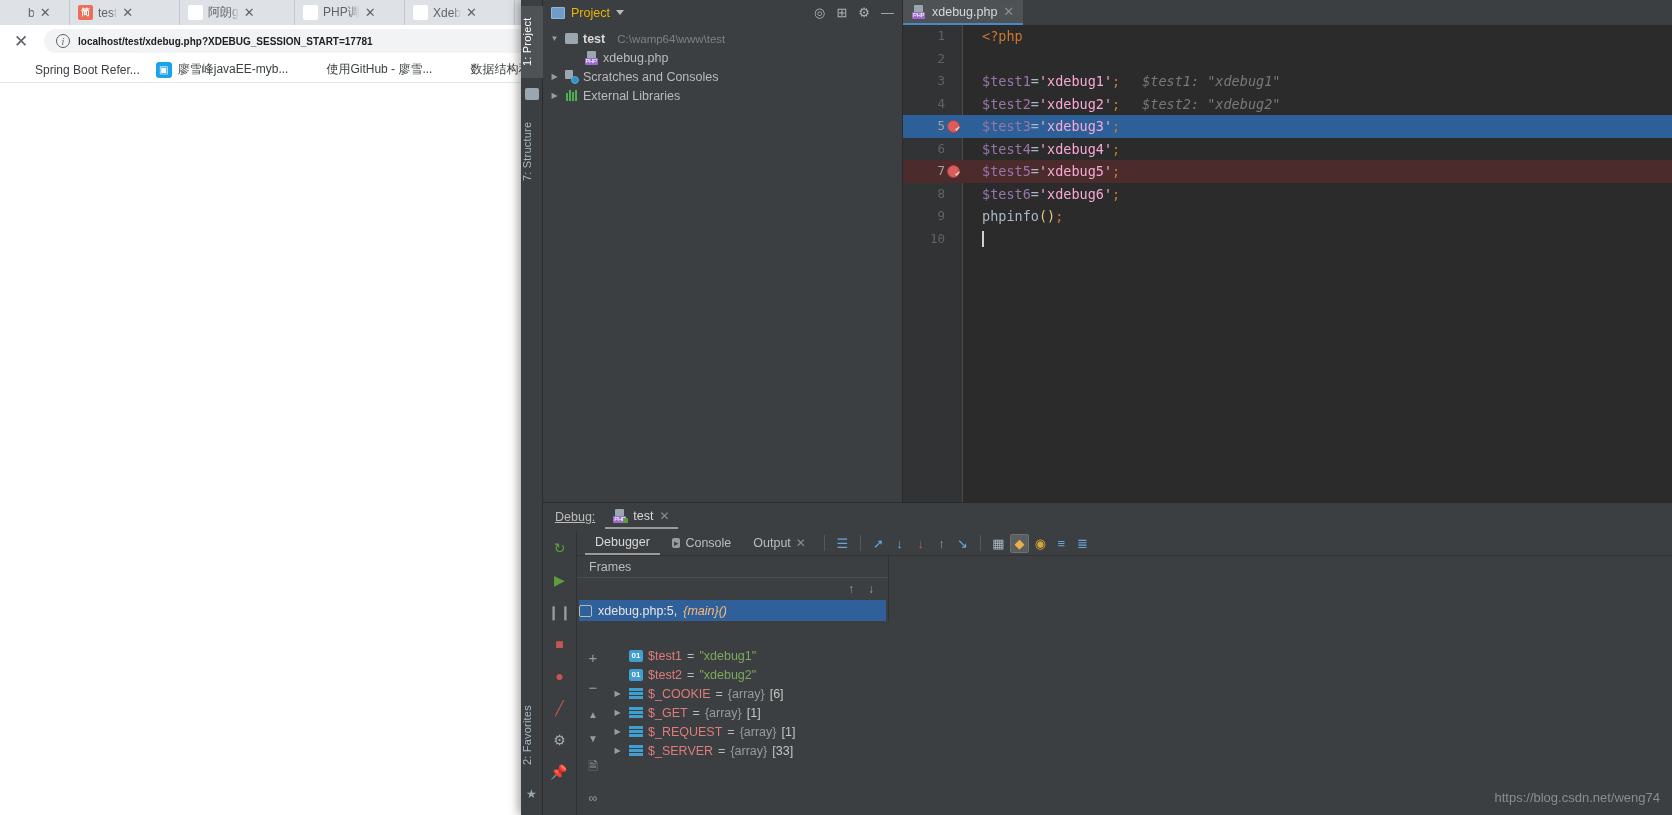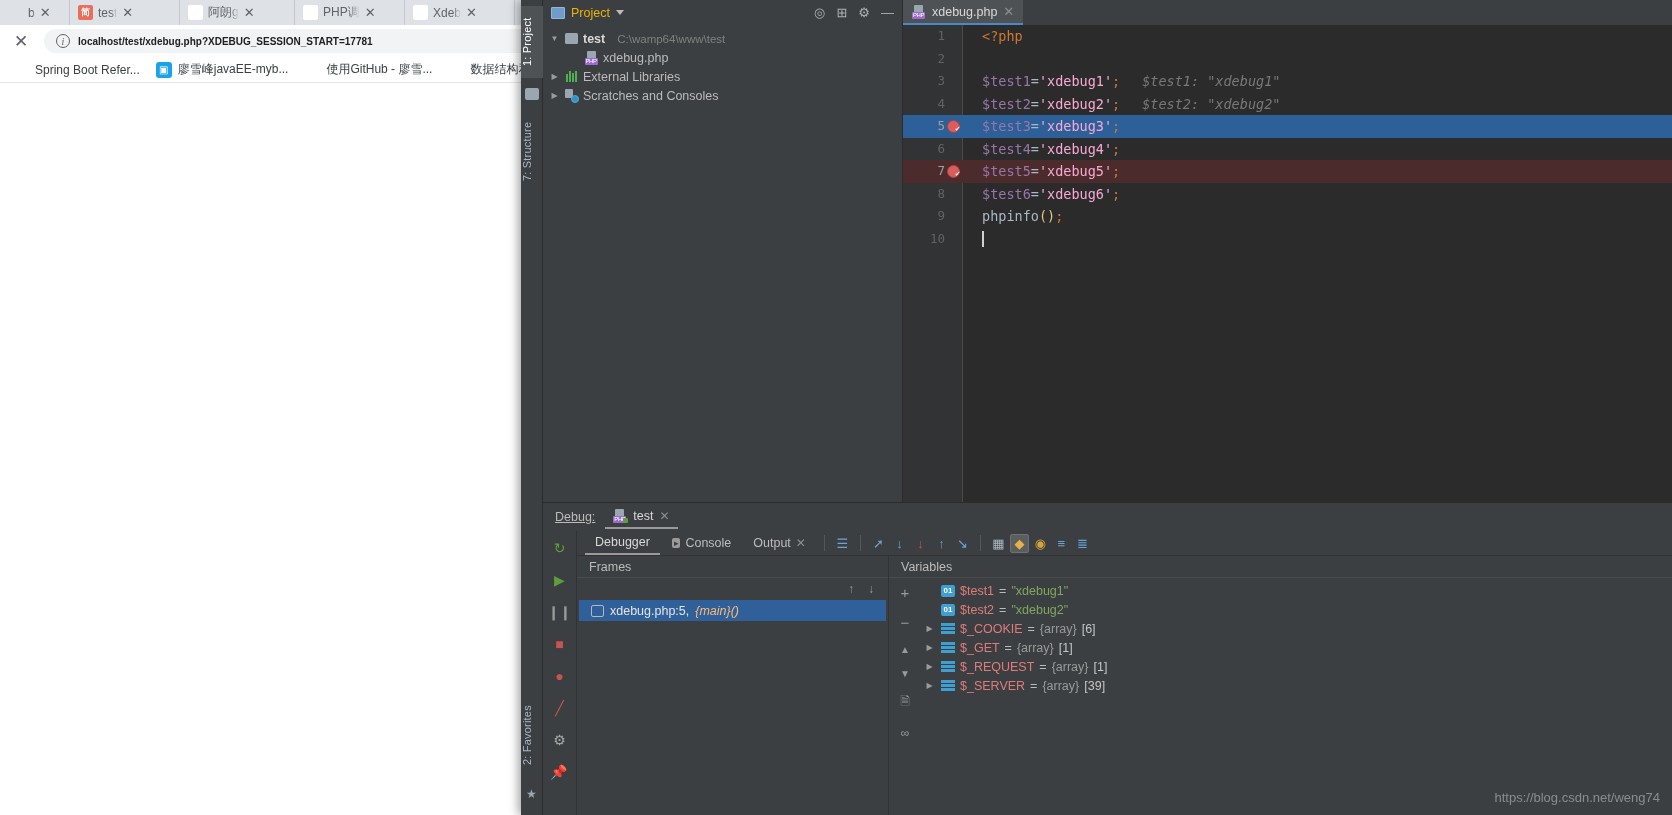--- a/index.html
+++ b/index.html
@@ -244,34 +244,34 @@
   }
   .dtab { padding: 3px 10px 4px 10px; font-size: 12.5px; color: #bbbbbb;
           display: flex; align-items: center; gap: 5px; }
   .dtab.active { border-bottom: 2px solid #9a9a9a; color: #d8d8d8; }
   .dtab .xc { color: #8d8d8d; font-size: 12px; }
   .dtoolsep { width: 1px; height: 16px; background: #555758; margin: 0 6px; }
   .dtool { width: 19px; height: 19px; display: flex; align-items: center;
            justify-content: center; font-size: 13px; line-height: 1; }
   .dtool.boxed { background: #5b5e5f; border: 1px solid #6e7172; border-radius: 2px; }
 
-  .panes { position: absolute; left: 0; top: 25px; right: 0; bottom: 0; display: flex; }
+  .panes { position: absolute; left: 0; top: 25px; right: 0; bottom: 0; display: flex; flex-direction: column; }
   .pane-frames { width: 312px; position: relative; border-right: 1px solid #323232; }
   .pane-vars   { flex: 1 1 auto; position: relative; }
   .pane-head {
     height: 22px; display: flex; align-items: center; padding-left: 12px;
     font-size: 12.5px; color: #bbbbbb; border-bottom: 1px solid #4b4b4b;
   }
   .frames-toolrow {
     height: 22px; display: flex; align-items: center; justify-content: flex-end;
     gap: 14px; padding-right: 14px; color: #9a9a9a; font-size: 12px;
   }
   .frame-row {
     display: flex; align-items: center; gap: 6px; height: 21px;
-    margin: 0 2px; padding-left: 12px; background: #2f6099;
+    margin: 0 2px; padding-left: 0; background: #2f6099;
     color: #e4e4e4; font-size: 12.5px;
   }
   .frame-ic { width: 13px; height: 12px; border: 1.4px solid #b8b8b8; border-radius: 2px; }
   .frame-main { font-style: italic; color: #fdba74; }
 
   .vars-gutter {
     position: absolute; left: 0; top: 22px; width: 32px; bottom: 0;
     display: flex; flex-direction: column; align-items: center; gap: 13px; padding-top: 6px;
     color: #9a9a9a; font-size: 15px;
   }
@@ -410,38 +410,38 @@
               <span class="php-ic">
                 <span class="pg"></span>
                 <span class="pl">PHP</span>
               </span>
             </span>
             <span class="nd-label">xdebug.php</span>
           </div>
           <div class="trow" style="padding-left: 6px;">
             <span class="arrow right"></span>
             <span class="nd-ic">
+              <span class="sc-ic">
+                <span class="s1"></span>
+                <span class="s2"></span>
+              </span>
+            </span>
+            <span class="nd-label">Scratches and Consoles</span>
+          </div>
+          <div class="trow" style="padding-left: 6px;">
+            <span class="arrow right"></span>
+            <span class="nd-ic">
               <span class="lib-ic">
                 <i style="height:8px;background:#4caf50"></i>
                 <i style="height:11px;background:#4caf50"></i>
                 <i style="height:9px;background:#4caf50"></i>
                 <i style="height:11px;background:#4caf50"></i>
               </span>
             </span>
             <span class="nd-label">External Libraries</span>
-          </div>
-          <div class="trow" style="padding-left: 6px;">
-            <span class="arrow right"></span>
-            <span class="nd-ic">
-              <span class="sc-ic">
-                <span class="s1"></span>
-                <span class="s2"></span>
-              </span>
-            </span>
-            <span class="nd-label">Scratches and Consoles</span>
           </div>
         </div>
     </div>
 
     <div class="editor-wrap">
       <div class="etabs">
         <div class="etab">
           <span class="php-ic">
             <span class="pg"></span>
               <span class="pl">PHP</span>
@@ -532,21 +532,20 @@
               <div id="frames">
                   <div class="frame-row">
                     <span class="frame-ic"></span>
                     <span>xdebug.php:5,</span>
                     <span class="frame-main">{main}()</span>
                   </div>
                 </div>
             </div>
 
             <div class="pane-vars">
-              <div class="pane-head">Variables</div>
               <div class="vars-gutter">
                 <span>+</span>
                 <span>−</span>
                 <span style="font-size:10px;">▲</span>
                 <span style="font-size:10px;">▼</span>
                 <span style="font-size:12px;">🗎</span>
                 <span style="font-size:12px;">∞</span>
               </div>
               <div class="var-list" id="varlist">
                   <div class="vrow">
@@ -602,21 +601,21 @@
                   <div class="vrow">
                     <span class="varr">▶</span>
                     <span class="ic-list">
                       <i></i>
                       <i></i>
                       <i></i>
                     </span>
                     <span class="vname">$_SERVER</span>
                     <span class="veq">=</span>
                     <span class="varr-type">{array}</span>
-                    <span class="vcount">[39]</span>
+                    <span class="vcount">[33]</span>
                   </div>
                 </div>
             </div>
           </div>
         </div>
       </div>
 
       <div class="watermark">https://blog.csdn.net/weng74</div>
     </div>
   </div>

